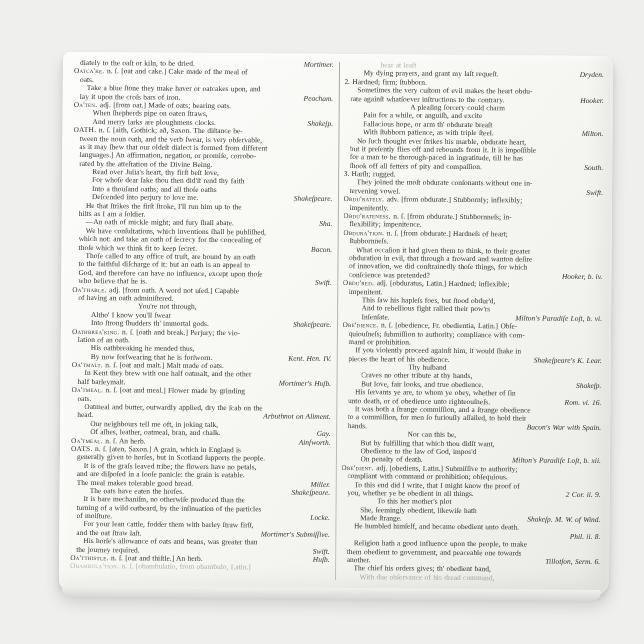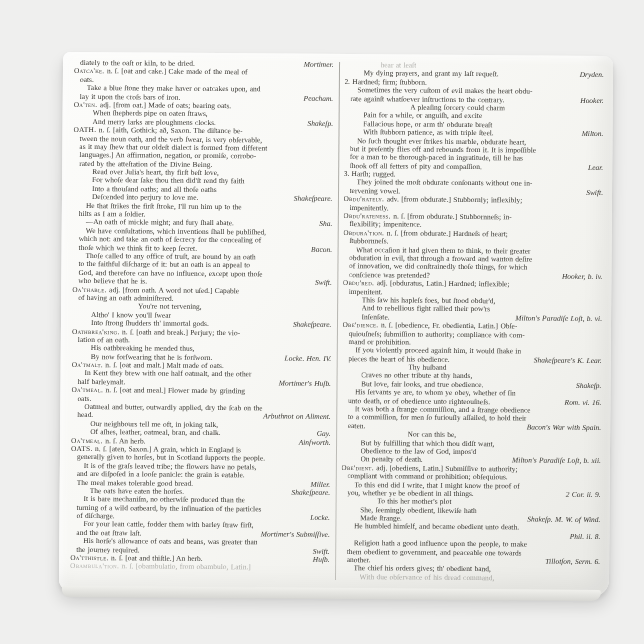--- a/index.html
+++ b/index.html
@@ -162,41 +162,41 @@
             <span class="lt">who believe that he is.</span>
             <span class="at">Swift.</span>
           </div>
           <div class="line entry">
             <span class="lt"><span class="hw">Oa'thable. </span>adj. [from oath. A word not uſed.] Capable</span>
           </div>
           <div class="line cont">
             <span class="lt">of having an oath adminiſtered.</span>
           </div>
           <div class="line qc">
-            <span class="lt">You're not tervening,</span>
+            <span class="lt">You're not through,</span>
           </div>
           <div class="line q">
             <span class="lt">Altho' I know you'll ſwear</span>
           </div>
           <div class="line q">
             <span class="lt">Into ſtrong ſhudders th' immortal gods.</span>
             <span class="at">Shakeſpeare.</span>
           </div>
           <div class="line entry">
             <span class="lt"><span class="hw">Oathbrea'king. </span>n. ſ. [oath and break.] Perjury; the vio-</span>
           </div>
           <div class="line cont">
             <span class="lt">lation of an oath.</span>
           </div>
           <div class="line q">
             <span class="lt">His oathbreaking he mended thus,</span>
           </div>
           <div class="line q">
             <span class="lt">By now forſwearing that he is forſworn.</span>
-            <span class="at">Locke. Hen. IV.</span>
+            <span class="at">Kent. Hen. IV.</span>
           </div>
           <div class="line entry">
             <span class="lt"><span class="hw">Oa'tmalt. </span>n. ſ. [oat and malt.] Malt made of oats.</span>
           </div>
           <div class="line ind">
             <span class="lt">In Kent they brew with one half oatmalt, and the other</span>
           </div>
           <div class="line cont">
             <span class="lt">half barleymalt.</span>
             <span class="at">Mortimer's Huſb.</span>
@@ -245,21 +245,21 @@
             <span class="lt">The oats have eaten the horſes.</span>
             <span class="at">Shakeſpeare.</span>
           </div>
           <div class="line ind">
             <span class="lt">It is bare mechaniſm, no otherwiſe produced than the</span>
           </div>
           <div class="line cont">
             <span class="lt">turning of a wild oatbeard, by the inſinuation of the particles</span>
           </div>
           <div class="line cont">
-            <span class="lt">of diſcharge.</span>
+            <span class="lt">of moiſture.</span>
             <span class="at">Locke.</span>
           </div>
           <div class="line ind">
             <span class="lt">For your lean cattle, fodder them with barley ſtraw firſt,</span>
           </div>
           <div class="line cont">
             <span class="lt">and the oat ſtraw laſt.</span>
             <span class="at">Mortimer's Submiſſive.</span>
           </div>
           <div class="line ind">
@@ -313,21 +313,21 @@
             <span class="lt">No ſuch thought ever ſtrikes his marble, obdurate heart,</span>
           </div>
           <div class="line cont">
             <span class="lt">but it preſently flies off and rebounds from it. It is impoſſible</span>
           </div>
           <div class="line cont">
             <span class="lt">for a man to be thorough-paced in ingratitude, till he has</span>
           </div>
           <div class="line cont">
             <span class="lt">ſhook off all fetters of pity and compaſſion.</span>
-            <span class="at">Lear.</span>
+            <span class="at">South.</span>
           </div>
           <div class="line num">
             <span class="lt">3. Harſh; rugged.</span>
           </div>
           <div class="line ind">
             <span class="lt">They joined the moſt obdurate conſonants without one in-</span>
           </div>
           <div class="line cont">
             <span class="lt">tervening vowel.</span>
             <span class="at">Swift.</span>
@@ -412,21 +412,21 @@
             <span class="lt">unto death, or of obedience unto righteouſneſs.</span>
             <span class="at">Rom. vi. 16.</span>
           </div>
           <div class="line ind">
             <span class="lt">It was both a ſtrange commiſſion, and a ſtrange obedience</span>
           </div>
           <div class="line cont">
             <span class="lt">to a commiſſion, for men ſo furiouſly aſſailed, to hold their</span>
           </div>
           <div class="line cont">
-            <span class="lt">eaten.</span>
+            <span class="lt">hands.</span>
             <span class="at">Bacon's War with Spain.</span>
           </div>
           <div class="line qc">
             <span class="lt">Nor can this be,</span>
           </div>
           <div class="line q">
             <span class="lt">But by fulfilling that which thou didſt want,</span>
           </div>
           <div class="line q">
             <span class="lt">Obedience to the law of God, impos'd</span>

